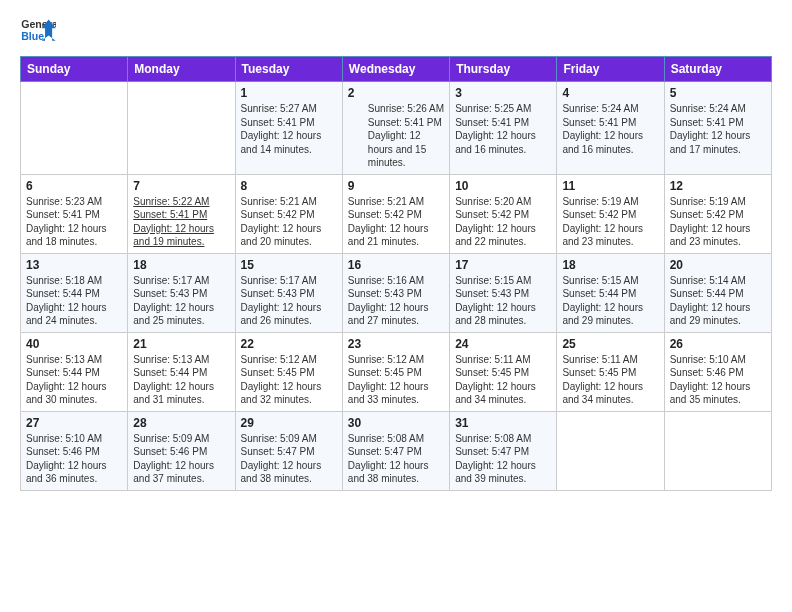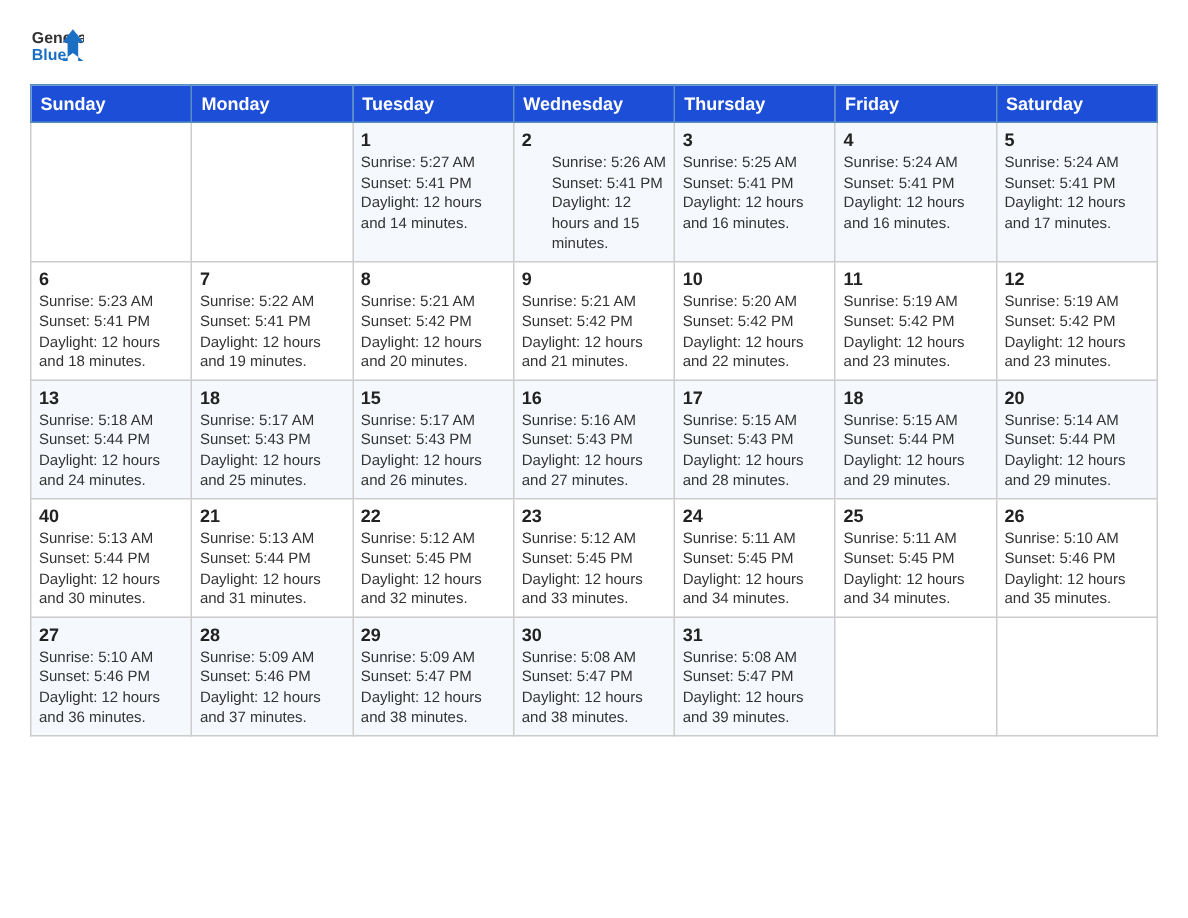--- a/index.html
+++ b/index.html
@@ -44,21 +44,21 @@
       font-size: 15px;
       color: #444;
       margin-top: 2px;
     }
     .calendar {
       width: 100%;
       border-collapse: collapse;
       font-size: 10.5px;
     }
     .calendar th {
-      background: #1d4ed8;
+      background: #6d28d9;
       color: #fff;
       text-align: left;
       padding: 5px 6px;
       font-size: 12px;
       font-weight: bold;
       border: 1px solid #5a8fc4;
     }
     .calendar td {
       border: 1px solid #ccc;
       vertical-align: top;
@@ -156,21 +156,21 @@
         </tr>
         <tr>
           <td>
             <span class="day-number">6</span>
             <div class="day-info" style="white-space: pre-line;">Sunrise: 5:23 AM
 Sunset: 5:41 PM
 Daylight: 12 hours and 18 minutes.</div>
           </td>
           <td>
             <span class="day-number">7</span>
-            <div class="day-info" style="white-space: pre-line;">Sunrise: 5:22 AM
+            <div class="day-info" style="white-space: pre-line; text-decoration: underline;">Sunrise: 5:22 AM
 Sunset: 5:41 PM
 Daylight: 12 hours and 19 minutes.</div>
           </td>
           <td>
             <span class="day-number">8</span>
             <div class="day-info" style="white-space: pre-line;">Sunrise: 5:21 AM
 Sunset: 5:42 PM
 Daylight: 12 hours and 20 minutes.</div>
           </td>
           <td>

